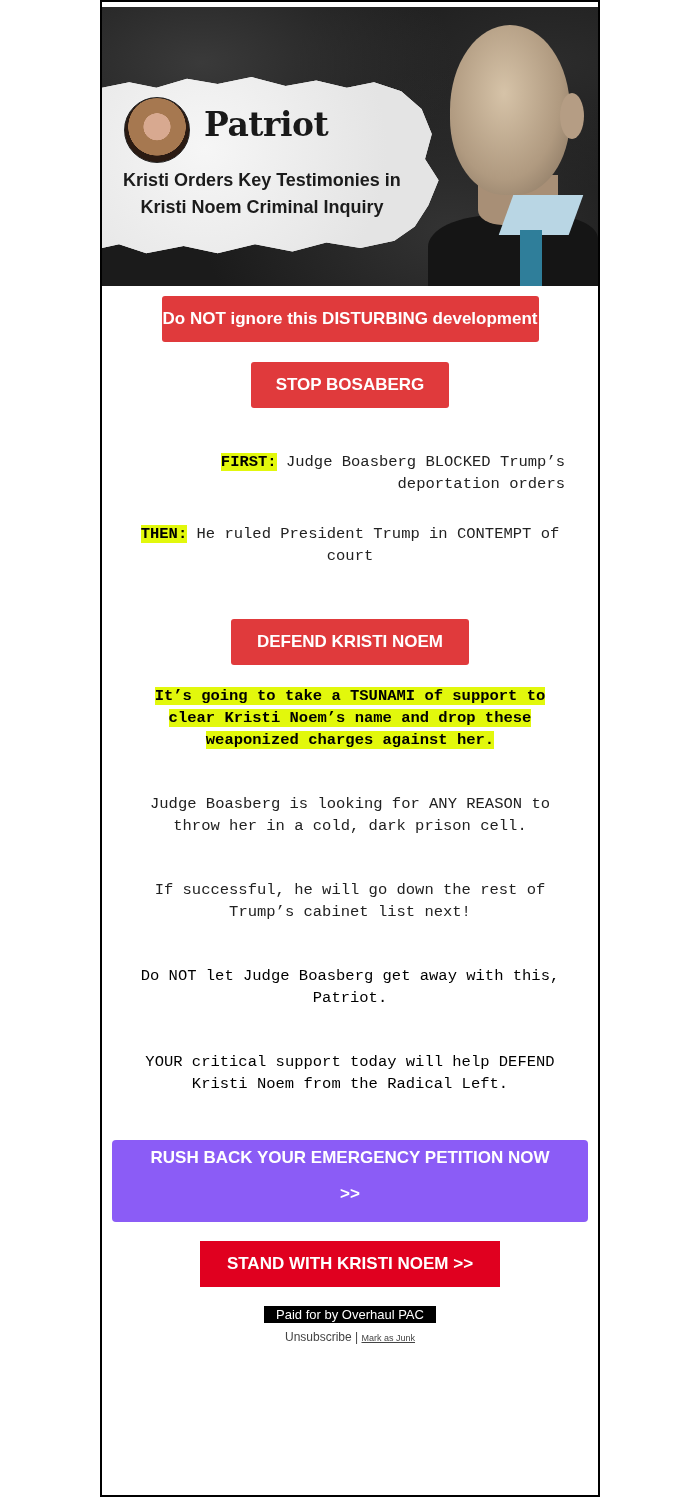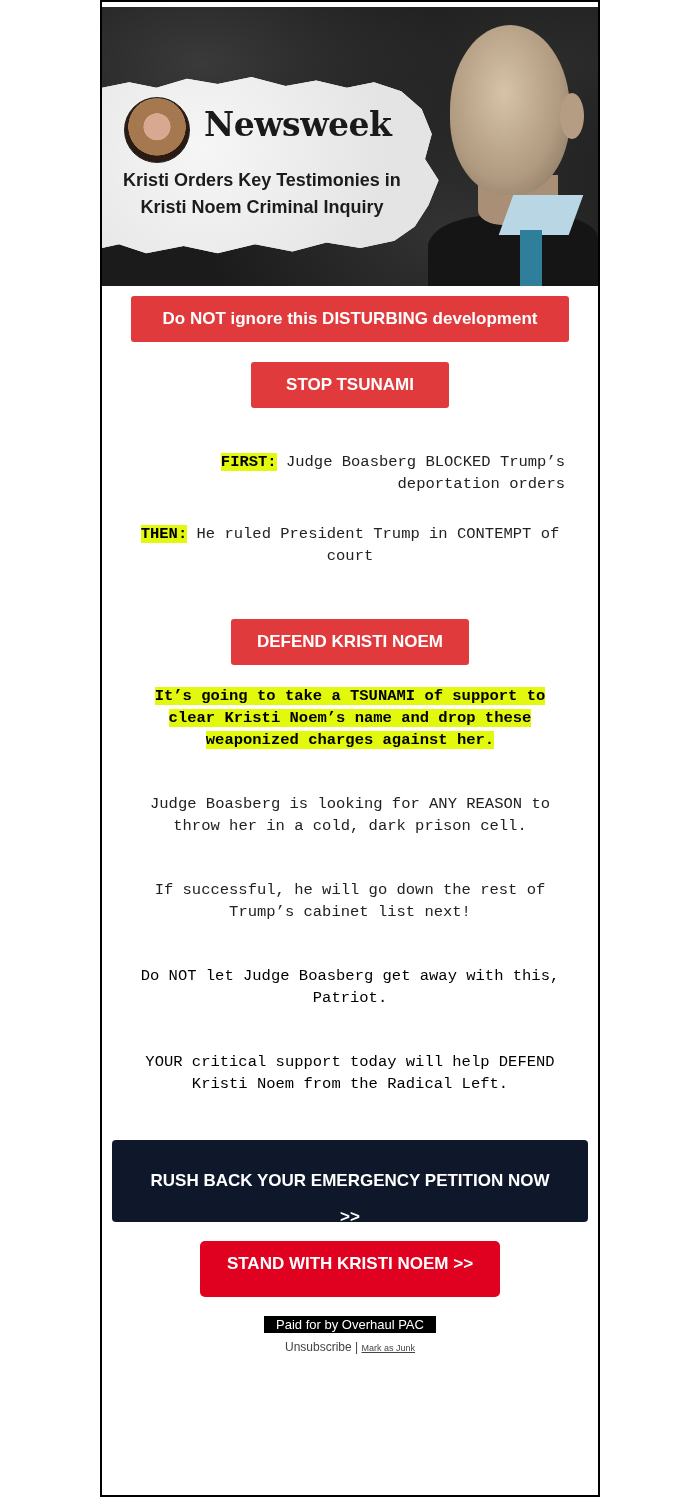--- a/index.html
+++ b/index.html
@@ -49,82 +49,82 @@
   .judge .collar { position: absolute; left: 78px; top: 170px; width: 70px; height: 40px; background: #b9d6e4; transform: skewX(-20deg); }
   .judge .tie { position: absolute; left: 92px; top: 205px; width: 22px; height: 60px; background: #2f7e9a; }
   .judge .neck { position: absolute; left: 50px; top: 150px; width: 80px; height: 50px; background: #a88f76; border-radius: 0 0 30% 30%; }
 
   .content { text-align: center; }
   .btn {
     display: inline-block; background: #e03a3c; color: #fff; border-radius: 3px;
     font-family: "Liberation Sans", sans-serif; font-weight: bold; font-size: 17px;
     text-decoration: none; cursor: pointer;
   }
-  .btn1 { margin-top: 10px; width: 438px; height: 46px; line-height: 46px; }
+  .btn1 { margin-top: 10px; width: 377px; height: 46px; line-height: 46px; }
   .btn2 { margin-top: 20px; width: 198px; height: 46px; line-height: 46px; }
   .btn3 { margin-top: 8px; width: 238px; height: 46px; line-height: 46px; }
   .mono {
     font-family: "Liberation Mono", monospace; font-size: 15.5px; line-height: 22px; color: #222;
     width: 430px; margin: 0 auto;
   }
   .bold { font-weight: normal; color: #000; }
   .hl { background: #e2f80c; font-weight: bold; color: #000; }
   .p-first { margin-top: 43px; text-align: right; }
   .p-then { margin-top: 28px; }
   .p-now { margin-top: 28px; }
   .btn3wrap { margin-top: 44px; }
   .p-tsunami { margin-top: 20px; }
   .p-judge { margin-top: 42px; }
   .p-success { margin-top: 42px; }
   .p-donot { margin-top: 42px; }
   .p-your { margin-top: 42px; }
   .bigbtn {
-    display: block; margin: 45px auto 0; width: 476px; height: 82px; background: #0f172a; color: #fff;
+    display: block; margin: 45px auto 0; width: 476px; height: 82px; background: #8b5cf6; color: #fff;
     border-radius: 4px; font-family: "Liberation Sans", sans-serif; font-weight: bold; font-size: 17px;
-    line-height: 36px; padding-top: 23px; box-sizing: border-box; cursor: pointer;
+    line-height: 36px; padding-top: 0; box-sizing: border-box; cursor: pointer;
   }
   .standbtn {
-    display: inline-block; margin-top: 19px; width: 300px; height: 56px; line-height: 46px; background: #e0001f;
-    color: #fff; border-radius: 5px; font-family: "Liberation Sans", sans-serif; font-weight: bold; font-size: 17px; cursor: pointer;
+    display: inline-block; margin-top: 19px; width: 300px; height: 46px; line-height: 46px; background: #e0001f;
+    color: #fff; border-radius: 0; font-family: "Liberation Sans", sans-serif; font-weight: bold; font-size: 17px; cursor: pointer;
   }
   .paid {
     display: inline-block; margin-top: 19px; background: #000; color: #fff;
     font-family: "Liberation Sans", sans-serif; font-size: 13px; padding: 0 12px; line-height: 17px;
   }
   .footer-links { margin-top: 7px; font-family: "Liberation Sans", sans-serif; font-size: 12px; color: #444; }
   .footer-links .junk { font-size: 9px; text-decoration: underline; color: #444; cursor: pointer; }
   .footer-links .unsub { cursor: pointer; }
 </style>
 </head>
 <body>
 
 <div class="email">
   <div class="topbar"></div>
 
   <div class="banner">
     <div class="paper"></div>
     <div class="avatar"></div>
-    <div class="brand">Newsweek</div>
+    <div class="brand">Patriot</div>
     <div class="headline">
       <div>Kristi Orders Key Testimonies in</div>
       <div>Kristi Noem Criminal Inquiry</div>
     </div>
     <div class="judge">
       <div class="robe"></div>
       <div class="neck"></div>
       <div class="collar"></div>
       <div class="tie"></div>
       <div class="head"></div>
       <div class="ear"></div>
     </div>
   </div>
 
   <div class="content">
     <a class="btn btn1">Do NOT ignore this DISTURBING development</a><br>
-    <a class="btn btn2">STOP TSUNAMI</a>
+    <a class="btn btn2">STOP BOSABERG</a>
 
     <div class="mono p-first">
       <span class="hl">FIRST:</span><span> Judge Boasberg BLOCKED Trump’s deportation orders</span>
     </div>
     <div class="mono p-then">
       <span class="hl">THEN:</span><span> He ruled President Trump in CONTEMPT of court</span>
     </div>
 
     <div class="btn3wrap">
       <a class="btn btn3">DEFEND KRISTI NOEM</a>

